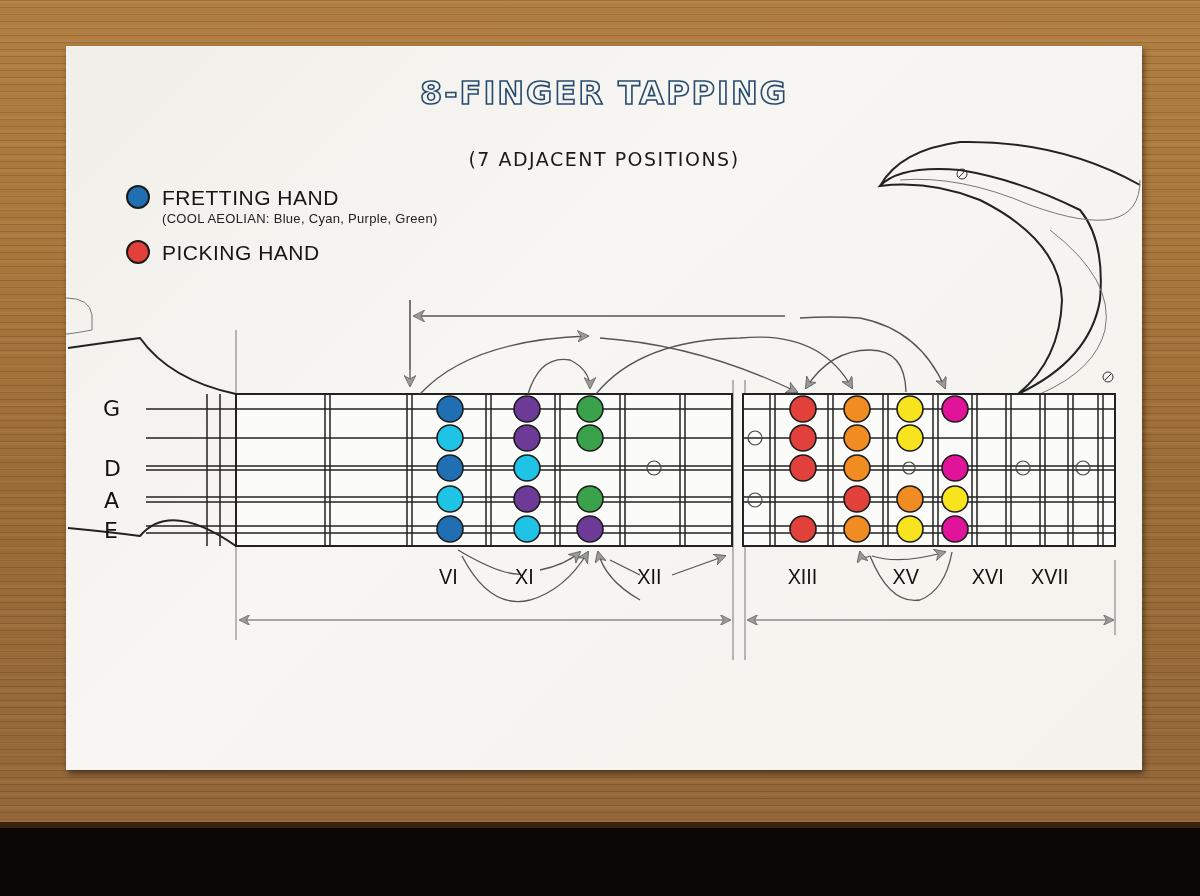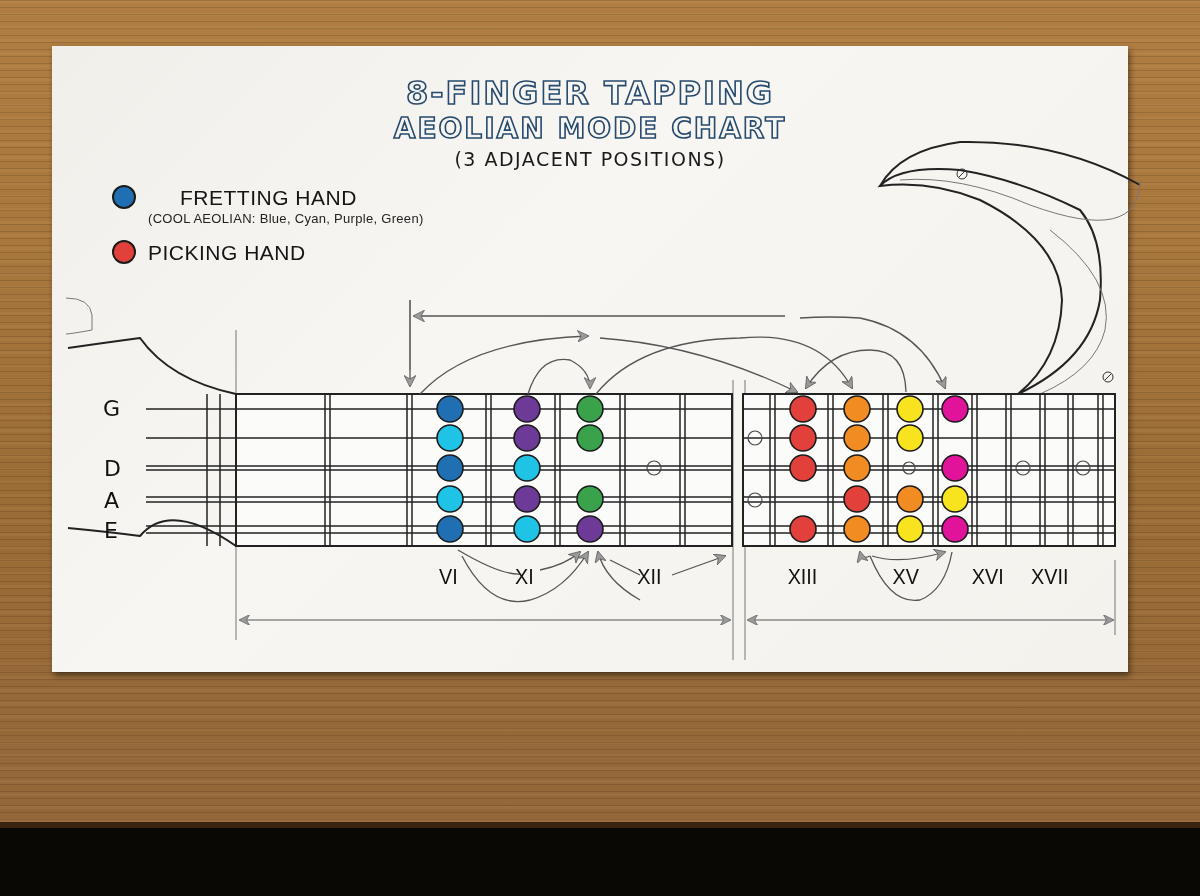--- a/index.html
+++ b/index.html
@@ -4,21 +4,21 @@
 <style>
   html,body{margin:0;padding:0;}
   body{width:1200px;height:896px;position:relative;overflow:hidden;
     background:#0a0805;font-family:"Liberation Sans",sans-serif;}
   .wood{position:absolute;left:0;top:0;width:1200px;height:826px;
     background:
       repeating-linear-gradient(180deg, rgba(60,35,10,0.18) 0px, rgba(60,35,10,0.18) 1px, transparent 1px, transparent 7px),
       repeating-linear-gradient(180deg, rgba(255,220,160,0.06) 0px, rgba(255,220,160,0.06) 3px, transparent 3px, transparent 13px),
       linear-gradient(180deg,#b07e42 0%,#a8773d 30%,#9a6c36 60%,#94673a 100%);}
   .wood-edge{position:absolute;left:0;top:822px;width:1200px;height:6px;background:#3a2410;}
-  .card{position:absolute;left:52px;top:46px;width:1076px;height:626px;
+  .card{position:absolute;left:66px;top:46px;width:1076px;height:724px;
     background:linear-gradient(135deg,#f1efea 0%,#f7f6f2 40%,#f4f2ed 100%);
     box-shadow:2px 4px 6px rgba(0,0,0,0.45);}
   .title{position:absolute;left:0;width:1076px;text-align:center;
     font-family:"DejaVu Sans",sans-serif;font-weight:bold;color:transparent;
     -webkit-text-stroke:1.6px #264a6e;letter-spacing:2px;}
   .t1{top:28px;font-size:32px;}
   .t2{top:66px;font-size:28px;}
   .t3{top:102px;font-size:19px;color:#1a1a1a;-webkit-text-stroke:0;font-weight:normal;letter-spacing:1.5px;
       font-family:"DejaVu Sans",sans-serif;}
   .legend-dot{position:absolute;width:24px;height:24px;border-radius:50%;border:2px solid #1b1b1b;box-sizing:border-box;}
@@ -29,25 +29,24 @@
   svg{position:absolute;left:0;top:0;}
 </style>
 </head>
 <body>
 
 <div class="wood"></div>
 <div class="wood-edge"></div>
 
 <div class="card">
   <div class="title t1">8-FINGER TAPPING</div>
-  <div class="title t2">AEOLIAN MODE CHART</div>
-  <div class="title t3">(3 ADJACENT POSITIONS)</div>
+  <div class="title t3">(7 ADJACENT POSITIONS)</div>
 
   <div class="legend-dot" style="left:60px;top:139px;background:#1f6fb2;"></div>
-  <div class="legend-title" style="left:96px;top:140px;margin-left:32px;">FRETTING HAND</div>
+  <div class="legend-title" style="left:96px;top:140px;">FRETTING HAND</div>
   <div class="legend-sub" style="left:96px;top:165px;">(COOL AEOLIAN: Blue, Cyan, Purple, Green)</div>
 
   <div class="legend-dot" style="left:60px;top:194px;background:#e2403a;"></div>
   <div class="legend-title" style="left:96px;top:195px;">PICKING HAND</div>
 </div>
 
 <svg width="1200" height="896" viewBox="0 0 1200 896">
   <defs>
     <marker id="ah" viewBox="0 0 10 10" refX="9" refY="5" markerWidth="9" markerHeight="9" orient="auto-start-reverse">
       <path d="M0,0 L10,5 L0,10 L3,5 Z" fill="#9a9a9a" stroke="#555" stroke-width="0.6"></path>

